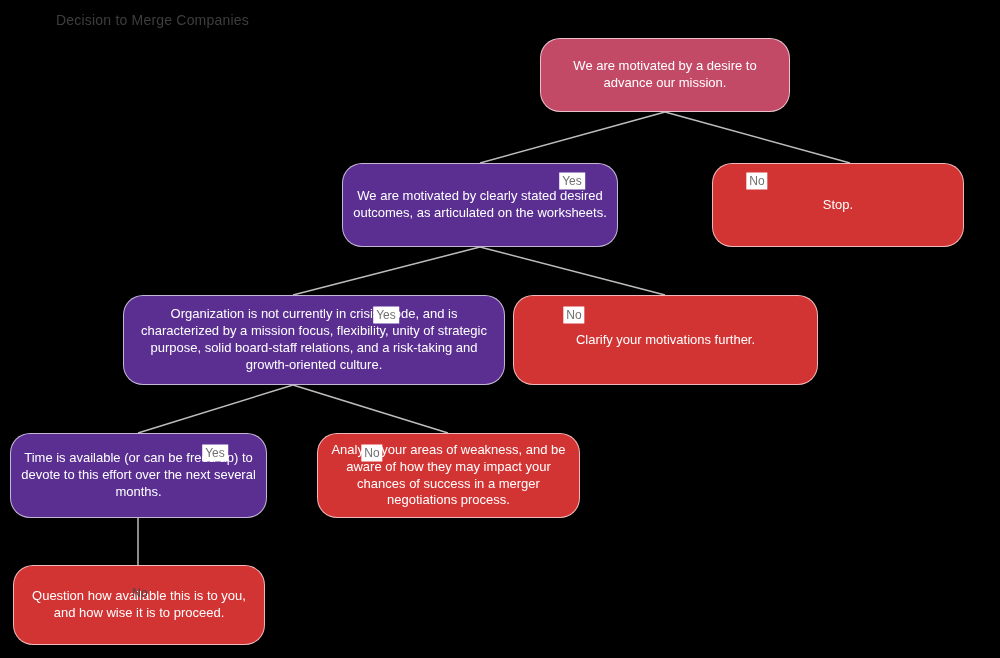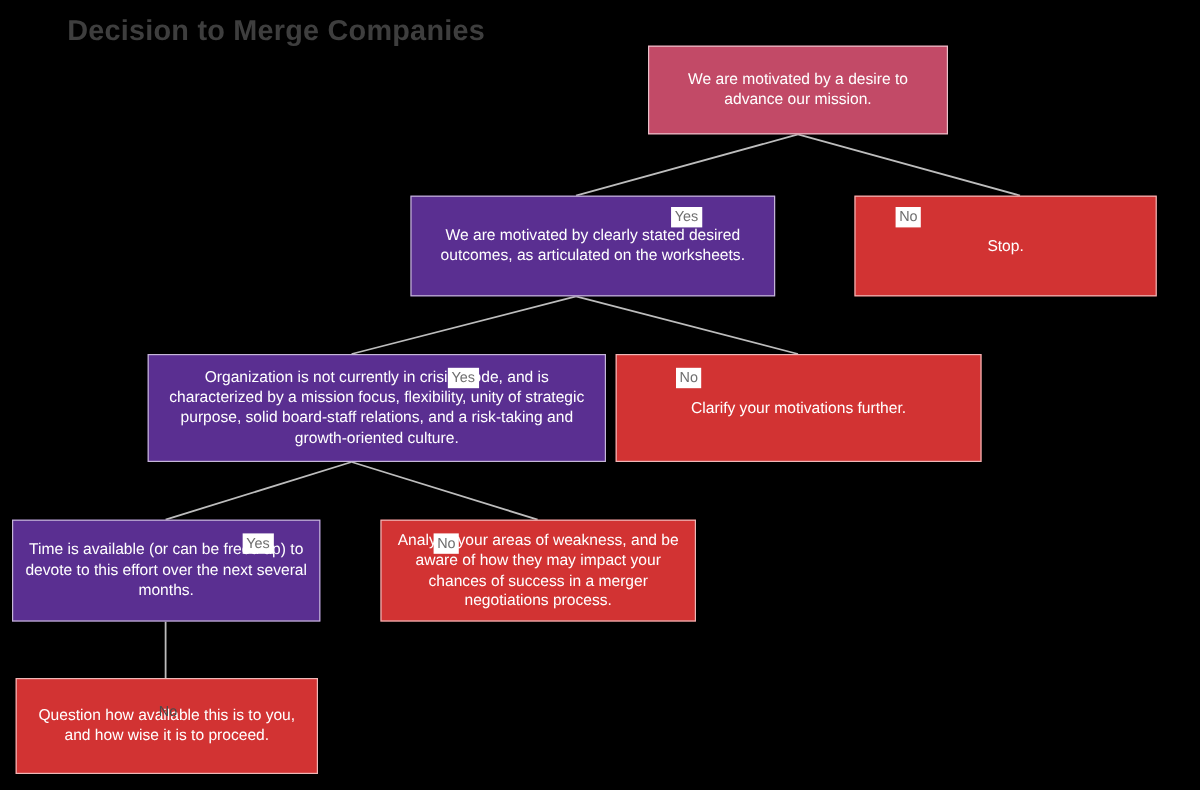--- a/index.html
+++ b/index.html
@@ -12,36 +12,36 @@
     position: relative;
     width: 1000px;
     height: 658px;
     background: #000000;
     overflow: hidden;
   }
   .title {
     position: absolute;
     left: 56px;
     top: 12px;
-    font-size: 24px;
-    font-weight: bold;
+    font-size: 14px;
+    font-weight: normal;
     color: #3e3e3e;
     letter-spacing: 0.2px;
   }
   svg.connectors {
     position: absolute;
     left: 0;
     top: 0;
     width: 1000px;
     height: 658px;
   }
   .node {
     position: absolute;
     box-sizing: border-box;
-    border-radius: 0;
+    border-radius: 20px;
     border: 1px solid rgba(255,255,255,0.65);
     display: flex;
     align-items: center;
     justify-content: center;
     text-align: center;
     padding: 6px 9px;
     color: #ffffff;
     font-size: 13px;
     line-height: 1.3;
   }
@@ -78,21 +78,21 @@
     <line x1="293" y1="385" x2="448" y2="433" stroke="#bdbdbd" stroke-width="1.5"></line>
     <line x1="138" y1="518" x2="138" y2="565" stroke="#bdbdbd" stroke-width="1.5"></line>
   </svg>
 
   <div class="title">Decision to Merge Companies</div>
 
   <div class="node rose" style="left:540px; top:38px; width:250px; height:74px;">
     <span>We are motivated by a desire to advance our mission.</span>
   </div>
 
-  <div class="node purple" style="left:342px; top:163px; width:304px; height:84px;">
+  <div class="node purple" style="left:342px; top:163px; width:276px; height:84px;">
     <span>We are motivated by clearly stated desired outcomes, as articulated on the worksheets.</span>
   </div>
 
   <div class="node red" style="left:712px; top:163px; width:252px; height:84px;">
     <span>Stop.</span>
   </div>
 
   <div class="node purple" style="left:123px; top:295px; width:382px; height:90px;">
     <span>Organization is not currently in crisis mode, and is characterized by a mission focus, flexibility, unity of strategic purpose, solid board-staff relations, and a risk-taking and growth-oriented culture.</span>
   </div>

